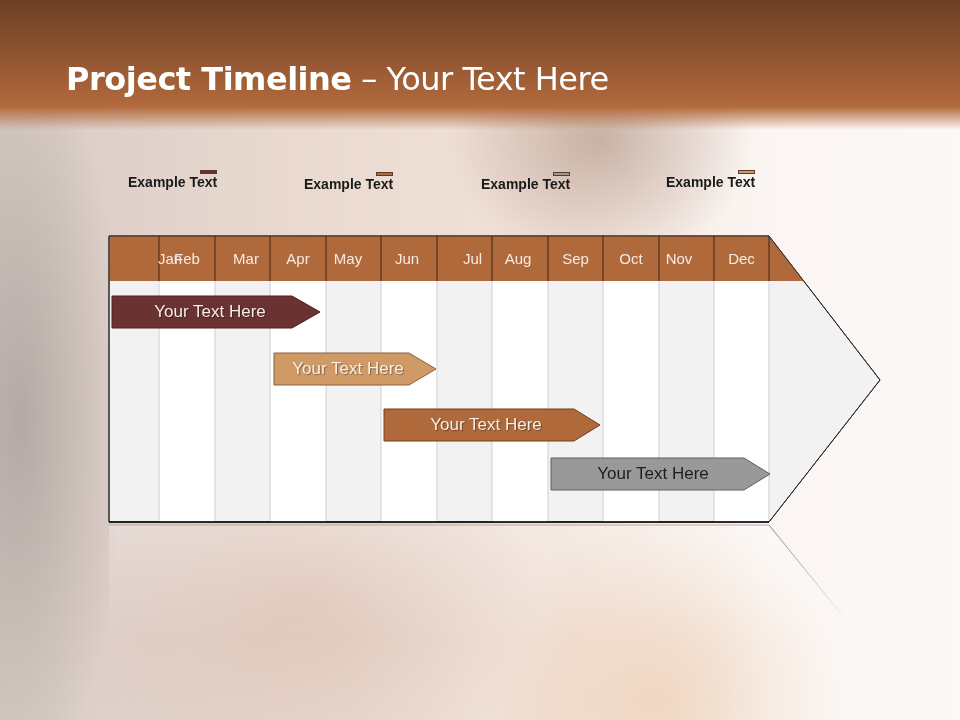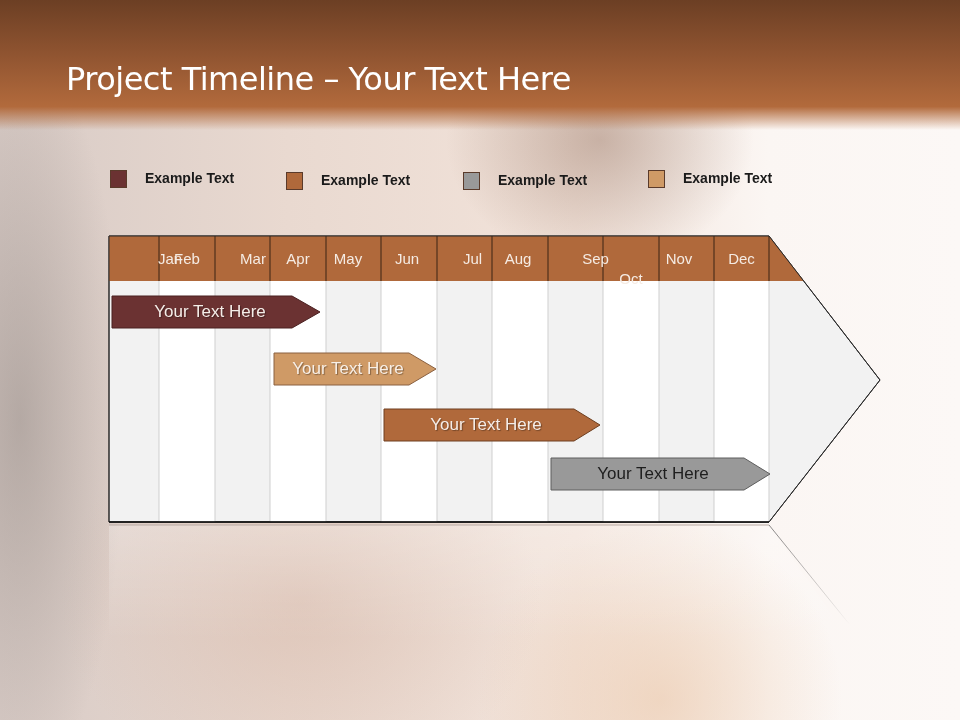--- a/index.html
+++ b/index.html
@@ -19,22 +19,22 @@
   }
   .header-band {
     position:absolute; left:0; top:0; width:960px; height:130px;
     background: linear-gradient(180deg, #6c3f24 0%, #8e5330 40%, #b26a3c 82%, rgba(178,106,60,0) 100%);
   }
   .title {
     position:absolute; left:66px; top:60px;
     color:#ffffff; font-size:32px; white-space:nowrap;
     font-family:"DejaVu Sans", sans-serif; letter-spacing:-0.5px;
   }
-  .title .bold { font-weight:normal;text-align:center; }
-  .legend-item { position:absolute; top:170px; height:20px; display:flex; align-items:flex-start; }
+  .title .bold { font-weight:bold;text-align:center; }
+  .legend-item { position:absolute; top:170px; height:20px; display:flex; align-items:flex-end;flex-direction:column; }
   .legend-swatch { width:17px; height:18px; border:1px solid #5a3a2a; box-sizing:border-box; }
   .legend-label {
     margin-left:18px; font-size:14px; font-weight:bold; color:#1a1a1a;
     font-family:"Liberation Sans", sans-serif;
   }
   .chart-svg { position:absolute; left:0; top:0; }
   .month-label {
     position:absolute; top:236px; height:45px; line-height:46px;
     text-align:center; color:#f5ebe3; font-size:15px;
   }
@@ -133,28 +133,28 @@
   <line x1="109" y1="525" x2="769" y2="525" stroke="#b8aaa4" stroke-width="1"></line>
 
   <polygon points="112,296 292,296 320,312 292,328 112,328" fill="#6b3232" stroke="#4a2020" stroke-width="1"></polygon>
   <polygon points="274,353 409,353 436,369 409,385 274,385" fill="#cf9a66" stroke="#8a6040" stroke-width="1"></polygon>
   <polygon points="384,409 574,409 600,425 574,441 384,441" fill="#b0693b" stroke="#6e3f20" stroke-width="1"></polygon>
   <polygon points="551,458 744,458 770,474 744,490 551,490" fill="#999999" stroke="#5e5e5e" stroke-width="1"></polygon>
 </svg>
 
 <div class="month-label" style="left:109px;width:50px;padding-left:36px;">Jan</div>
 <div class="month-label" style="left:159px;width:56px;">Feb</div>
-<div class="month-label" style="left:222px;width:62px;">Mar</div>
+<div class="month-label" style="left:215px;width:62px;">Mar</div>
 <div class="month-label" style="left:270px;width:56px;">Apr</div>
 <div class="month-label" style="left:326px;width:44px;">May</div>
 <div class="month-label" style="left:381px;width:52px;">Jun</div>
 <div class="month-label" style="left:437px;width:71px;">Jul</div>
 <div class="month-label" style="left:492px;width:52px;">Aug</div>
-<div class="month-label" style="left:548px;width:55px;padding-left:20px;">Sep</div>
-<div class="month-label" style="left:603px;width:56px;margin-top:20px;">Oct</div>
+<div class="month-label" style="left:548px;width:55px;">Sep</div>
+<div class="month-label" style="left:603px;width:56px;">Oct</div>
 <div class="month-label" style="left:659px;width:40px;">Nov</div>
 <div class="month-label" style="left:714px;width:55px;">Dec</div>
 
 <div class="bar" style="left:112px;top:296px;width:208px;">
   <span class="bar-label" style="width:196px;color:#f5ede8;">Your  Text Here</span>
 </div>
 <div class="bar" style="left:274px;top:353px;width:162px;">
   <span class="bar-label" style="width:148px;color:#f8efe6;">Your  Text Here</span>
 </div>
 <div class="bar" style="left:384px;top:409px;width:216px;">

